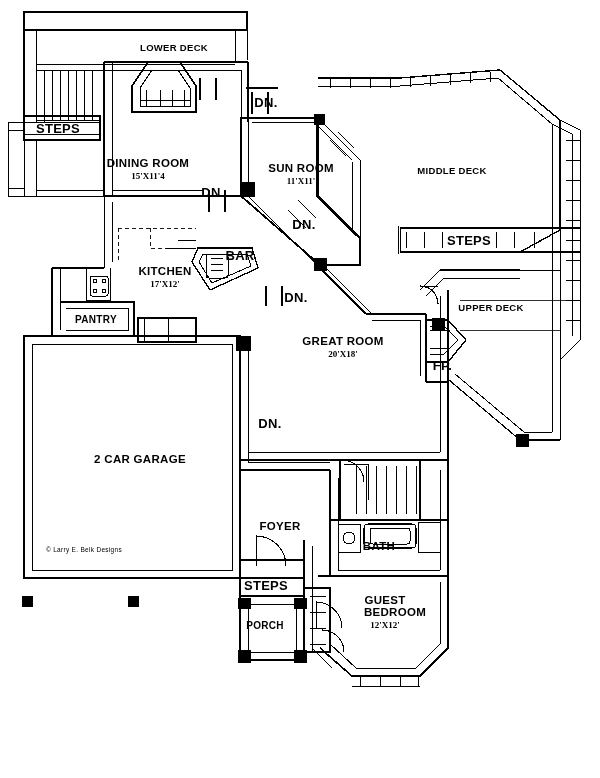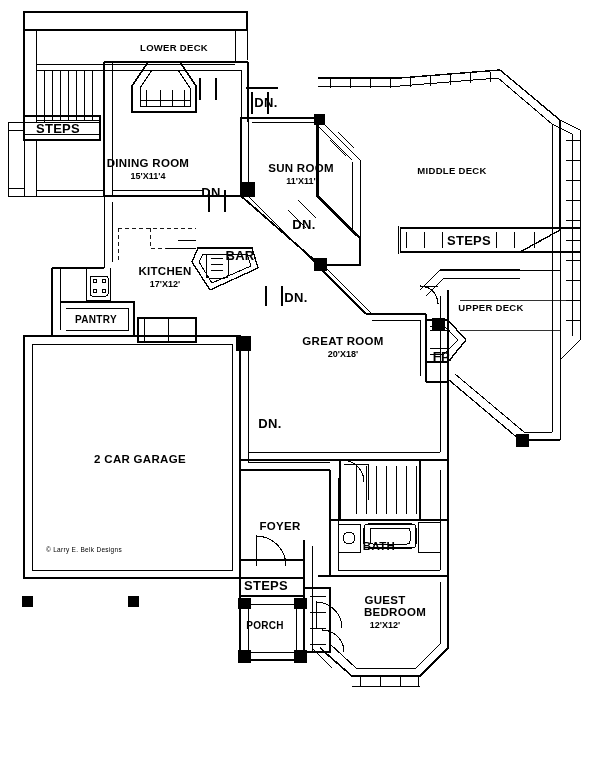--- a/index.html
+++ b/index.html
@@ -31,20 +31,21 @@
     white-space: nowrap;
     transform: translate(-50%, -50%);
     letter-spacing: 0.3px;
   }
   .label .dim {
     display: block;
     font-size: 9px;
     font-weight: bold;
     margin-top: 2px;
     letter-spacing: 0px;
+    font-family: Liberation Serif, serif;
   }
   .lbl-room   { font-size: 11.5px; }
   .lbl-deck   { font-size: 9.5px; }
   .lbl-small  { font-size: 10px; }
   .lbl-tiny   { font-size: 13px; }
   .lbl-copy   { font-size: 6.5px; font-weight: normal; }
 </style>
 </head>
 <body>
 
@@ -322,21 +323,21 @@
   </div>
   <div class="label lbl-small" style="left:96px; top:319px;">
     <span>PANTRY</span>
   </div>
   <div class="label lbl-tiny" style="left:240px; top:255px;">
     <span>BAR</span>
   </div>
   <div class="label lbl-small" style="left:265px; top:625px;">
     <span>PORCH</span>
   </div>
-  <div class="label lbl-tiny" style="left:439px; top:356px;padding-left:7px;">
+  <div class="label lbl-tiny" style="left:439px; top:365px;padding-left:7px;">
     <span>FP.</span>
   </div>
 </div>
 
 <div>
   <div class="label lbl-deck" style="left:166px; top:47px;margin-left:8px;">
     <span>LOWER DECK</span>
   </div>
   <div class="label lbl-deck" style="left:452px; top:170px;">
     <span>MIDDLE DECK</span>

